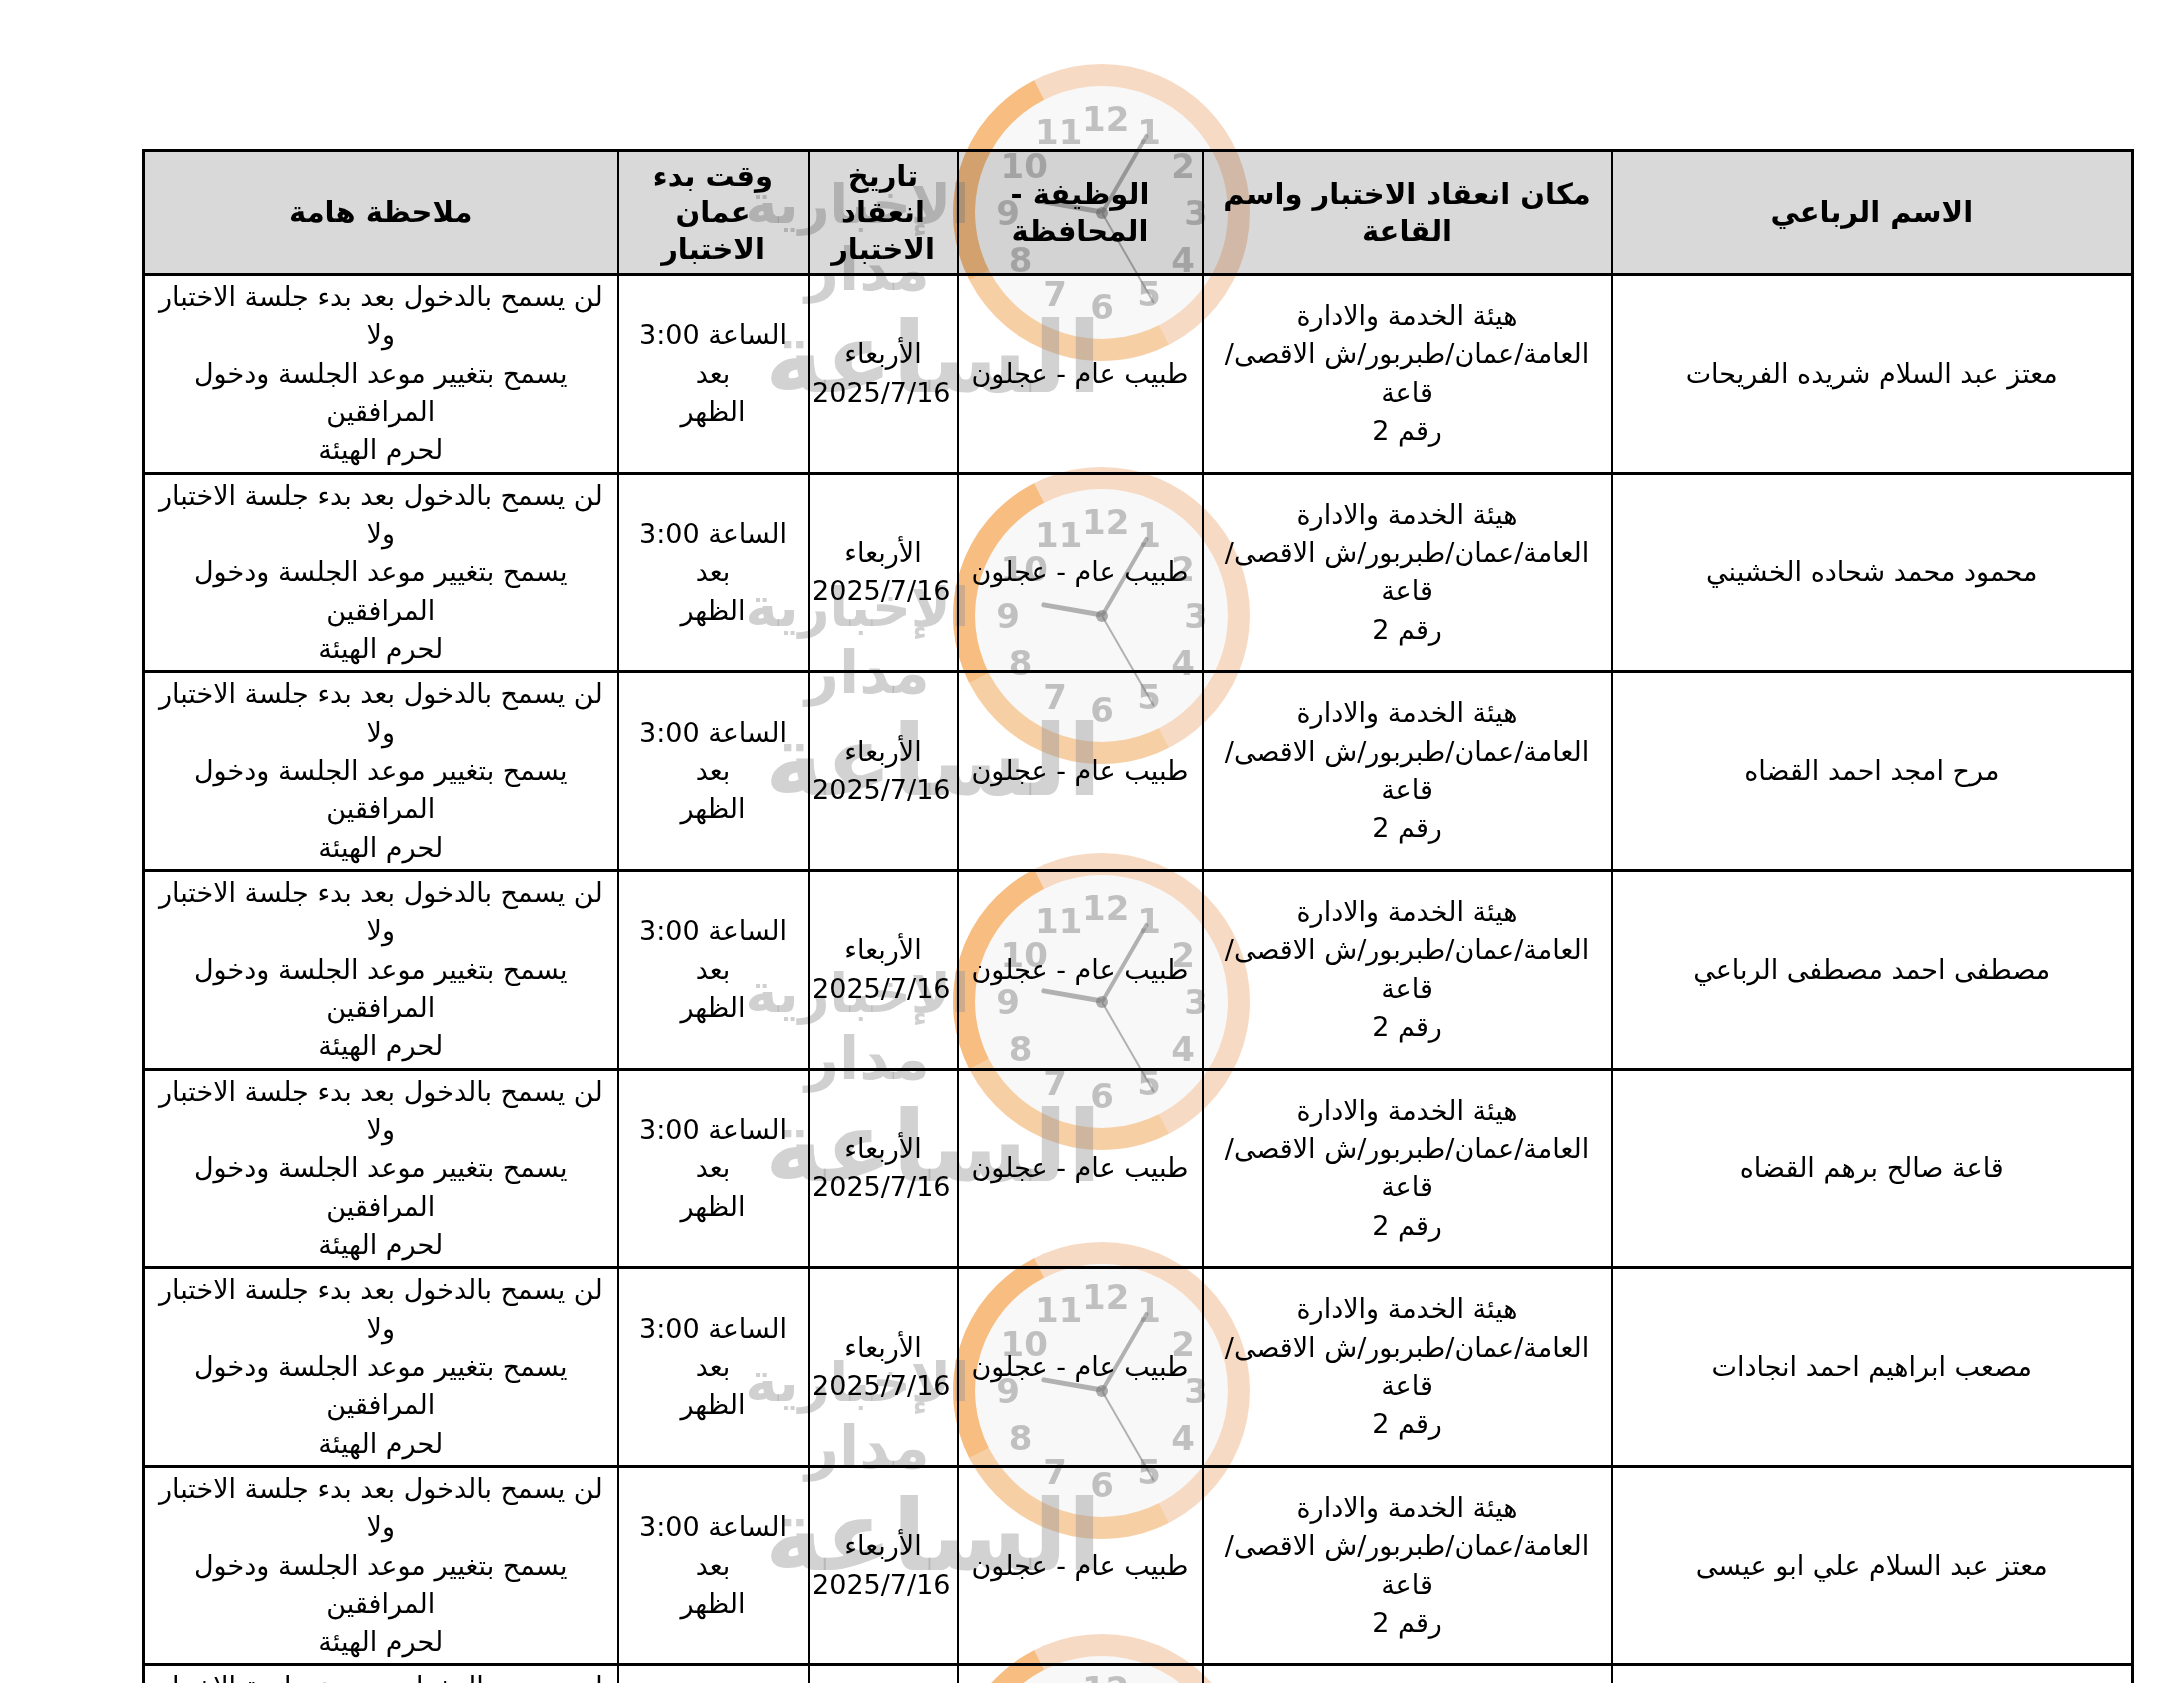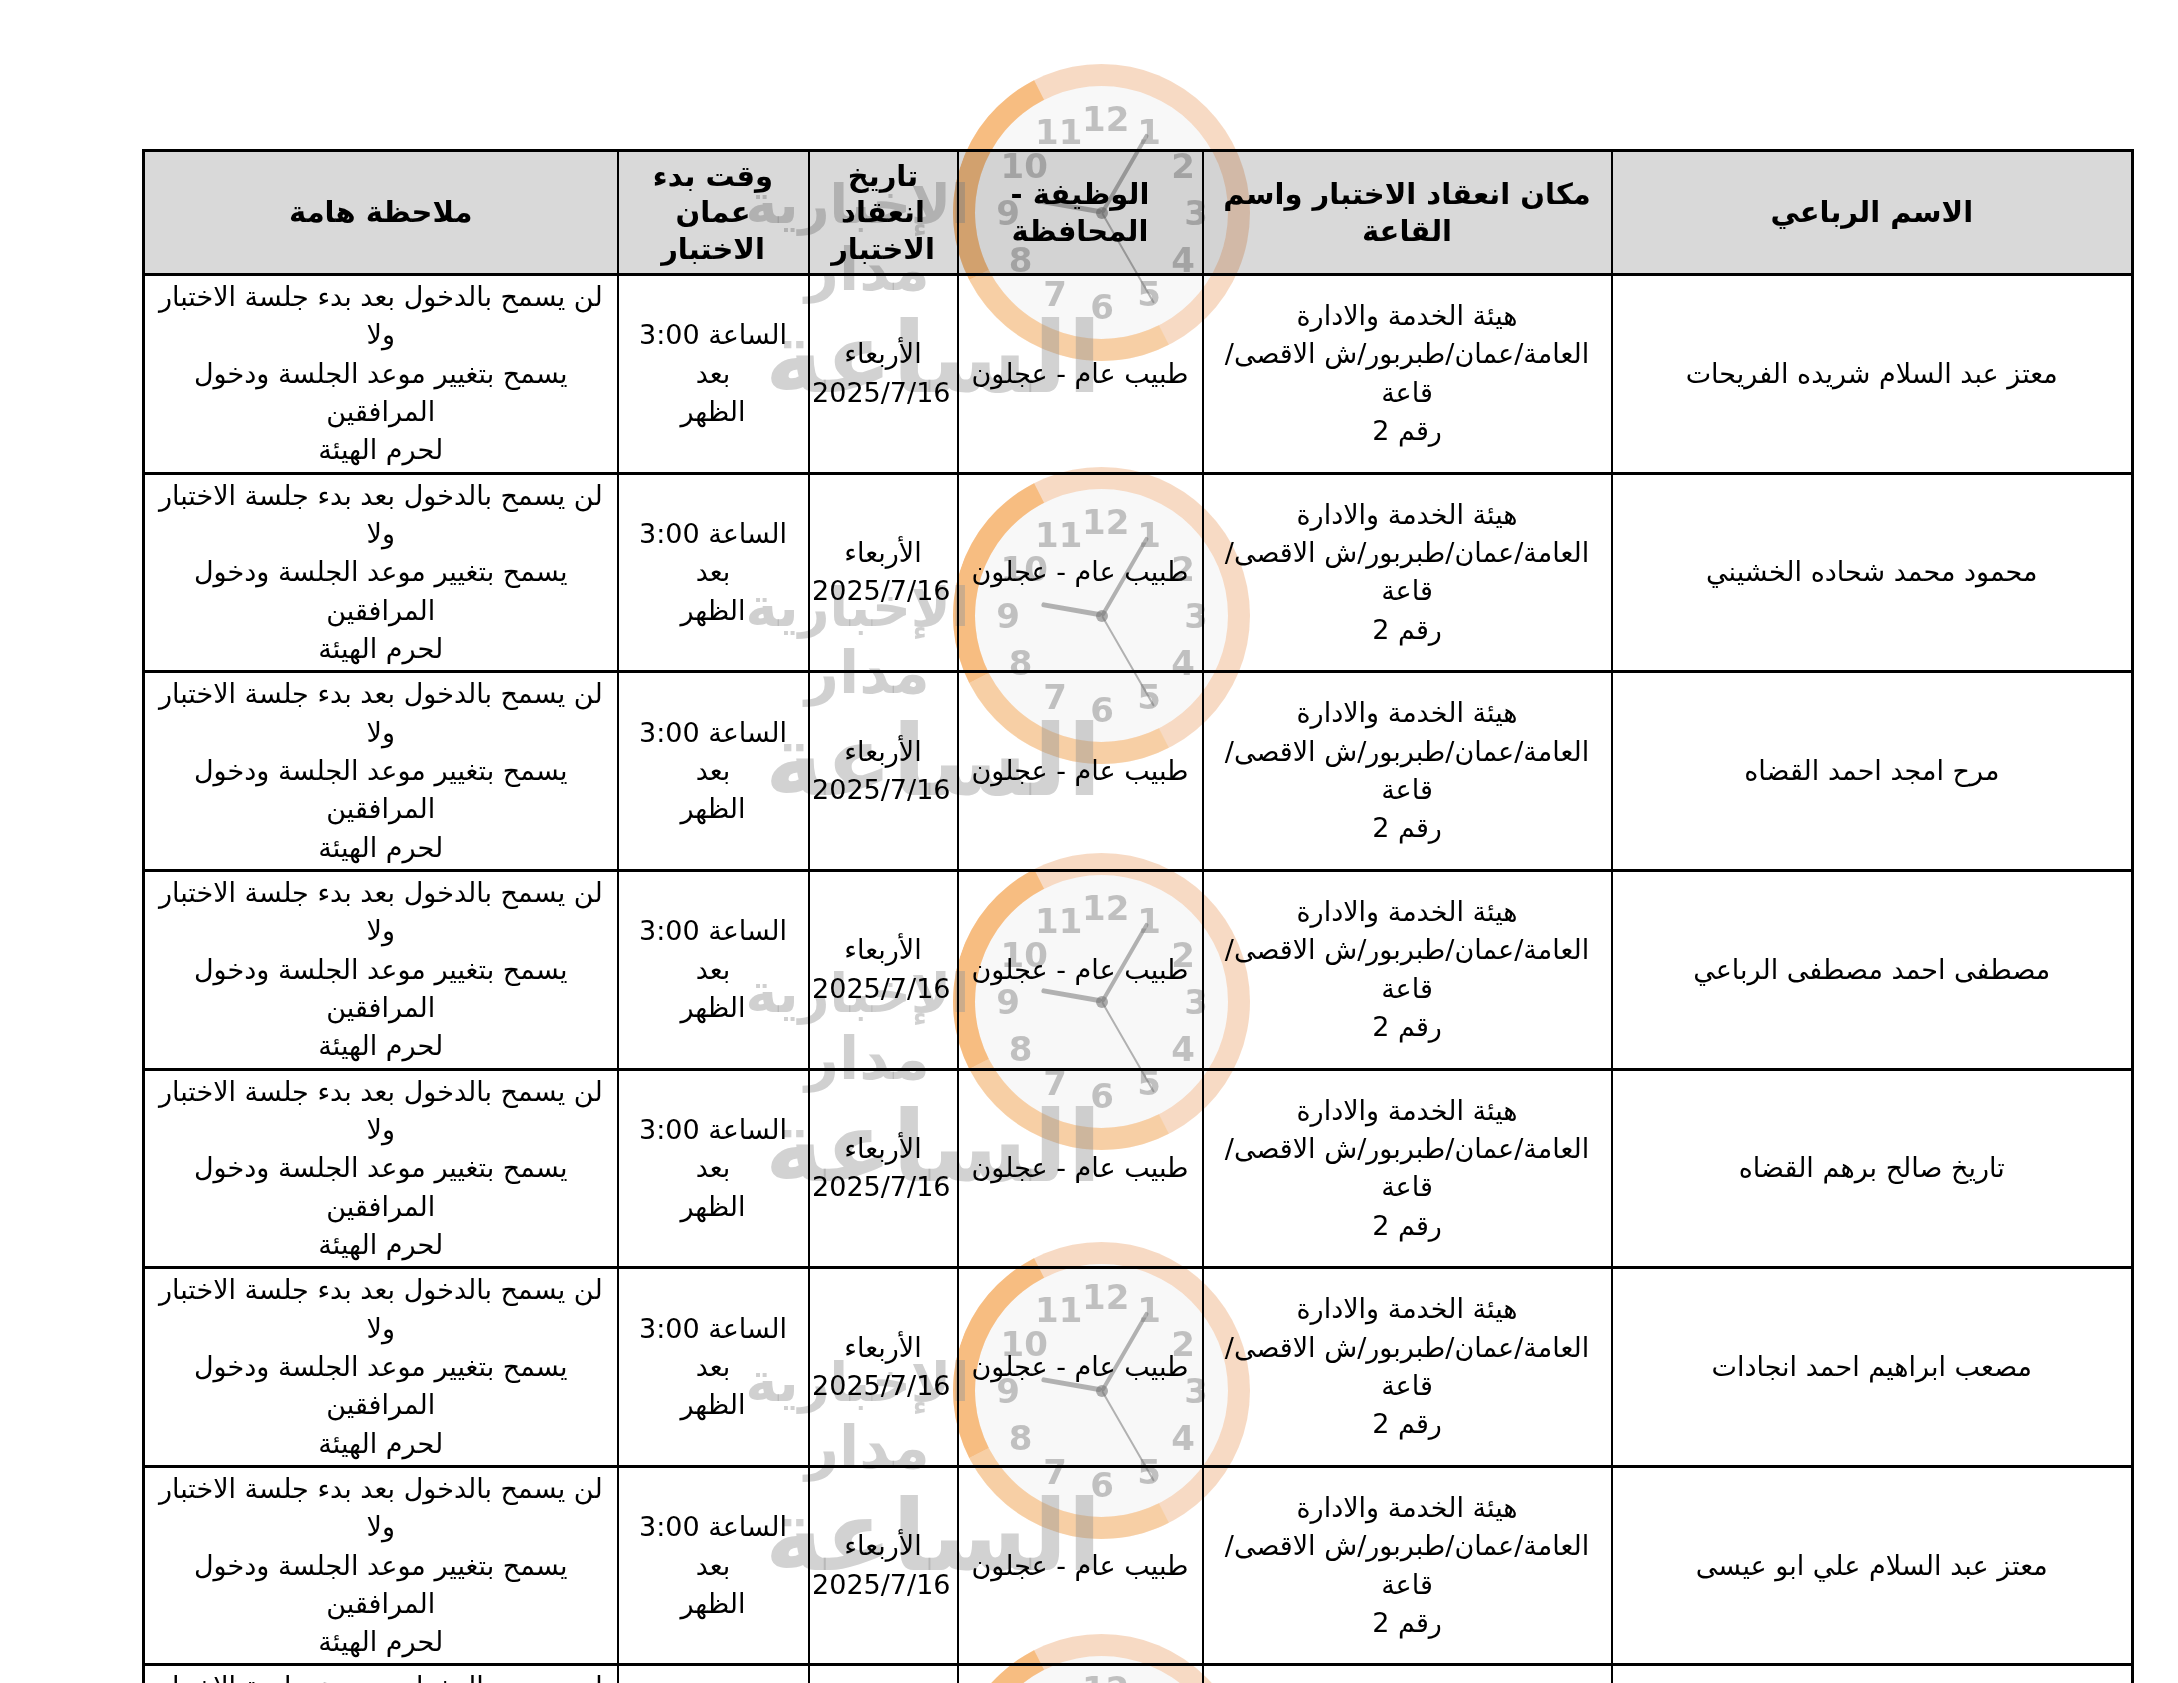--- a/index.html
+++ b/index.html
@@ -302,21 +302,21 @@
     <td class="c-date multiline">الأربعاء
 2025/7/16</td>
     <td class="c-time multiline">الساعة 3:00 بعد
 الظهر</td>
     <td class="c-note multiline">لن يسمح بالدخول بعد بدء جلسة الاختبار ولا
 يسمح بتغيير موعد الجلسة ودخول المرافقين
 لحرم الهيئة</td>
   </tr>
 
   <tr>
-    <td class="c-name">تاريخ صالح برهم القضاه</td>
+    <td class="c-name">قاعة صالح برهم القضاه</td>
     <td class="c-loc multiline">هيئة الخدمة والادارة
 العامة/عمان/طبربور/ش الاقصى/قاعة
 رقم 2</td>
     <td class="c-job">طبيب عام - عجلون</td>
     <td class="c-date multiline">الأربعاء
 2025/7/16</td>
     <td class="c-time multiline">الساعة 3:00 بعد
 الظهر</td>
     <td class="c-note multiline">لن يسمح بالدخول بعد بدء جلسة الاختبار ولا
 يسمح بتغيير موعد الجلسة ودخول المرافقين

